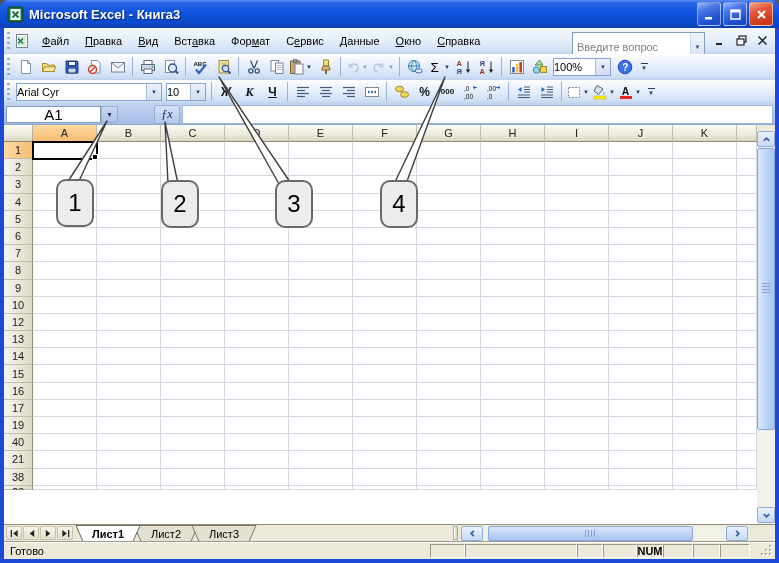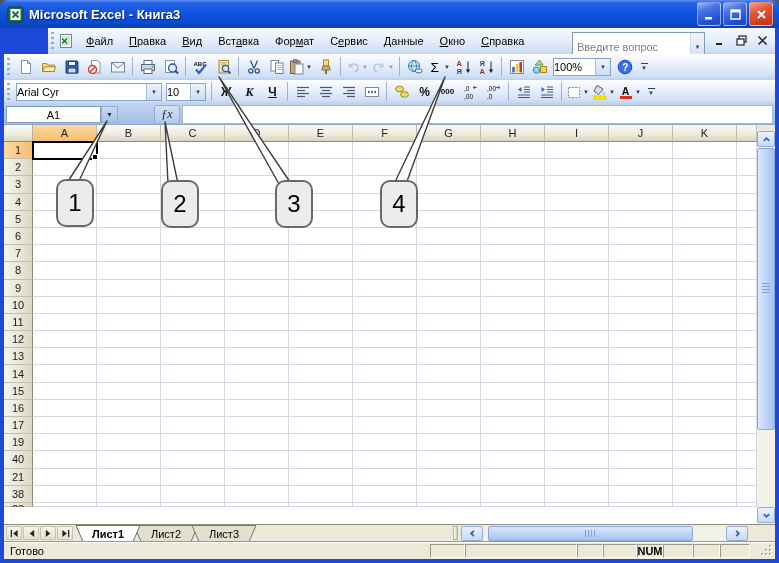--- a/index.html
+++ b/index.html
@@ -14,21 +14,21 @@
   #title-text{color:#fff;font-weight:bold;font-size:13px;text-shadow:1px 1px 1px rgba(0,0,40,.6);}
   #caption-buttons{margin-left:auto;margin-right:6px;display:flex;gap:2px;}
   .cap-btn{width:22px;height:22px;border-radius:3px;border:1px solid rgba(255,255,255,.45);
     background:linear-gradient(160deg,#9db9f6 0%,#4a77e6 30%,#2050ce 75%,#1a46b8 100%);
     display:flex;align-items:center;justify-content:center;}
   .cap-btn.close{background:linear-gradient(160deg,#f4a58e 0%,#e4593a 35%,#cc3a1c 80%);}
   .cap-btn svg{width:15px;height:15px;}
 
   
   #menubar{top:28px;height:26px;background:linear-gradient(180deg,#f6f9fe 0%,#e3edfa 55%,#cbdcf4 100%);
-    display:flex;align-items:center;border-bottom:1px solid #c3d4ee;box-sizing:border-box;margin-left:44px;}
+    display:flex;align-items:center;border-bottom:1px solid #c3d4ee;box-sizing:border-box;}
   .grip{width:3px;height:18px;margin:0 4px 0 3px;
     background:repeating-linear-gradient(180deg,#92abd4 0 2px,rgba(0,0,0,0) 2px 5px);}
   #menu-doc-icon{width:16px;height:16px;margin-right:4px;}
   .menu-item{font-size:11px;color:#000;padding:4px 8px;cursor:default;white-space:nowrap;}
   #question-box{position:absolute;right:70px;top:4px;width:133px;height:30px;background:#fff;
     border:1px solid #7f9db9;display:flex;align-items:center;box-sizing:border-box;}
   #question-text{font-size:11px;color:#808080;padding-left:4px;flex:1;}
   #question-drop{width:13px;height:100%;display:flex;align-items:center;justify-content:center;
     font-size:6px;color:#30456e;border-left:1px solid #c9d8ea;background:linear-gradient(#eef3fb,#d2e0f4);}
   #wb-controls{position:absolute;right:6px;top:6px;display:flex;gap:8px;}
@@ -51,21 +51,21 @@
   .combo .cv{flex:1;color:#000;white-space:nowrap;overflow:hidden;}
   .combo .cb{width:14px;height:100%;margin-left:auto;background:linear-gradient(#eef3fb,#cddcf2);
     border-left:1px solid #a8bcd8;display:flex;align-items:center;justify-content:center;font-size:6px;color:#30456e;}
   .overflow{width:12px;height:20px;margin-left:2px;display:flex;flex-direction:column;align-items:center;justify-content:center;color:#2c3e66;}
   .overflow .bar{width:7px;height:1.5px;background:#2c3e66;margin-bottom:2px;}
   .overflow .ar{font-size:6px;line-height:4px;}
 
   
   #fbar{top:104px;height:21px;background:linear-gradient(180deg,#c2d3f0,#a5bce8);border-bottom:1px solid #8ea7cf;box-sizing:border-box;}
   #namebox{position:absolute;left:2px;top:2px;width:95px;height:17px;background:#fff;border:1px solid #7f9db9;
-    box-sizing:border-box;font-size:11px;display:flex;align-items:center;justify-content:center;}
+    box-sizing:border-box;font-size:15px;display:flex;align-items:center;justify-content:center;}
   #namedrop{position:absolute;left:97px;top:2px;width:17px;height:17px;display:flex;align-items:center;justify-content:center;
     font-size:7px;color:#1c2c50;background:linear-gradient(#c8d8f2,#aac0e8);border:1px solid #94aed6;box-sizing:border-box;}
   #fxbtn{position:absolute;left:150px;top:1px;width:26px;height:19px;display:flex;align-items:center;justify-content:center;
     font-size:12px;font-style:italic;font-family:"Liberation Serif",serif;color:#10204a;
     background:linear-gradient(#d4e1f6,#b4c9ec);border:1px solid #94aed6;border-radius:2px;box-sizing:border-box;}
   #finput{position:absolute;left:178px;top:1px;right:2px;height:19px;background:#fff;border:1px solid #9db7dd;box-sizing:border-box;}
 
   
   #grid{top:125px;height:399px;background:#fff;}
   #grid-inner{position:absolute;left:0;top:0;right:18px;bottom:0;overflow:hidden;}
@@ -775,35 +775,20 @@
             <div class="cell"></div>
             <div class="cell"></div>
             <div class="cell"></div>
             <div class="cell"></div>
             <div class="cell"></div>
             <div class="cell"></div>
             <div class="cell"></div>
             <div class="cell partial"></div>
           </div>
           <div class="grow">
-            <div class="rowh">11</div>
-            <div class="cell"></div>
-            <div class="cell"></div>
-            <div class="cell"></div>
-            <div class="cell"></div>
-            <div class="cell"></div>
-            <div class="cell"></div>
-            <div class="cell"></div>
-            <div class="cell"></div>
-            <div class="cell"></div>
-            <div class="cell"></div>
-            <div class="cell"></div>
-            <div class="cell partial"></div>
-          </div>
-          <div class="grow">
             <div class="rowh">12</div>
             <div class="cell"></div>
             <div class="cell"></div>
             <div class="cell"></div>
             <div class="cell"></div>
             <div class="cell"></div>
             <div class="cell"></div>
             <div class="cell"></div>
             <div class="cell"></div>
             <div class="cell"></div>

